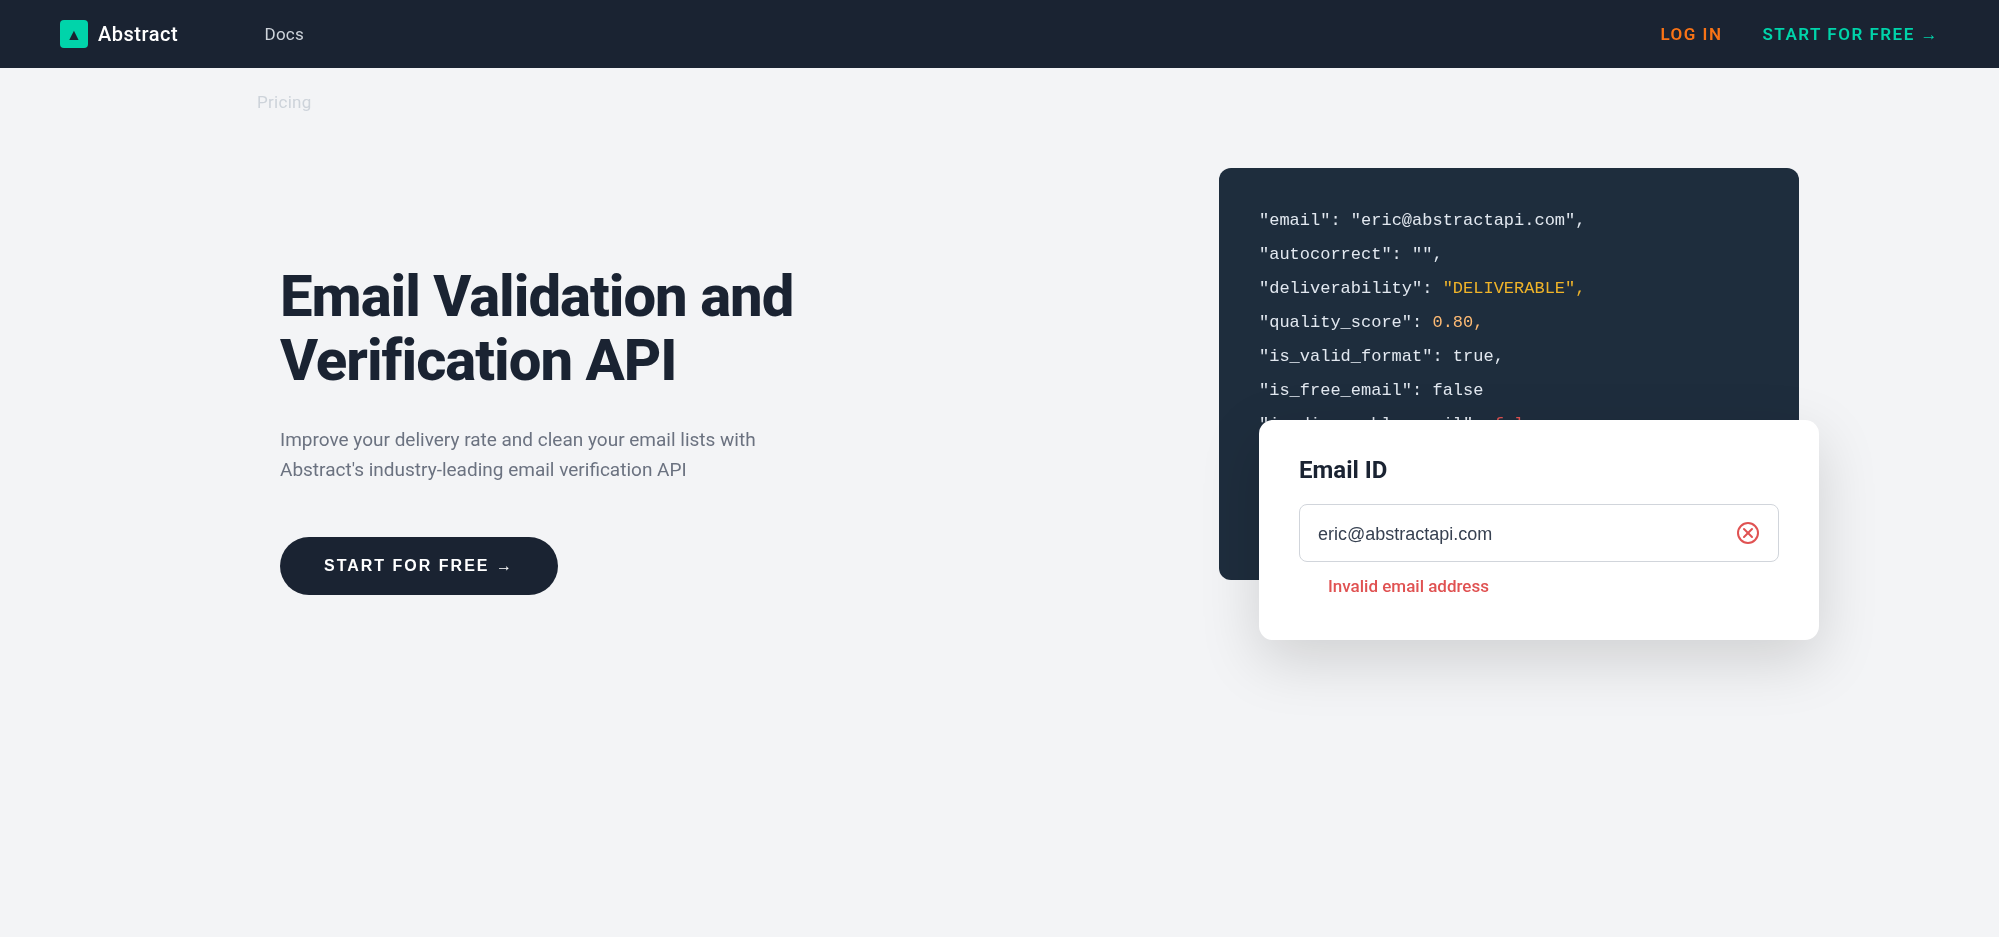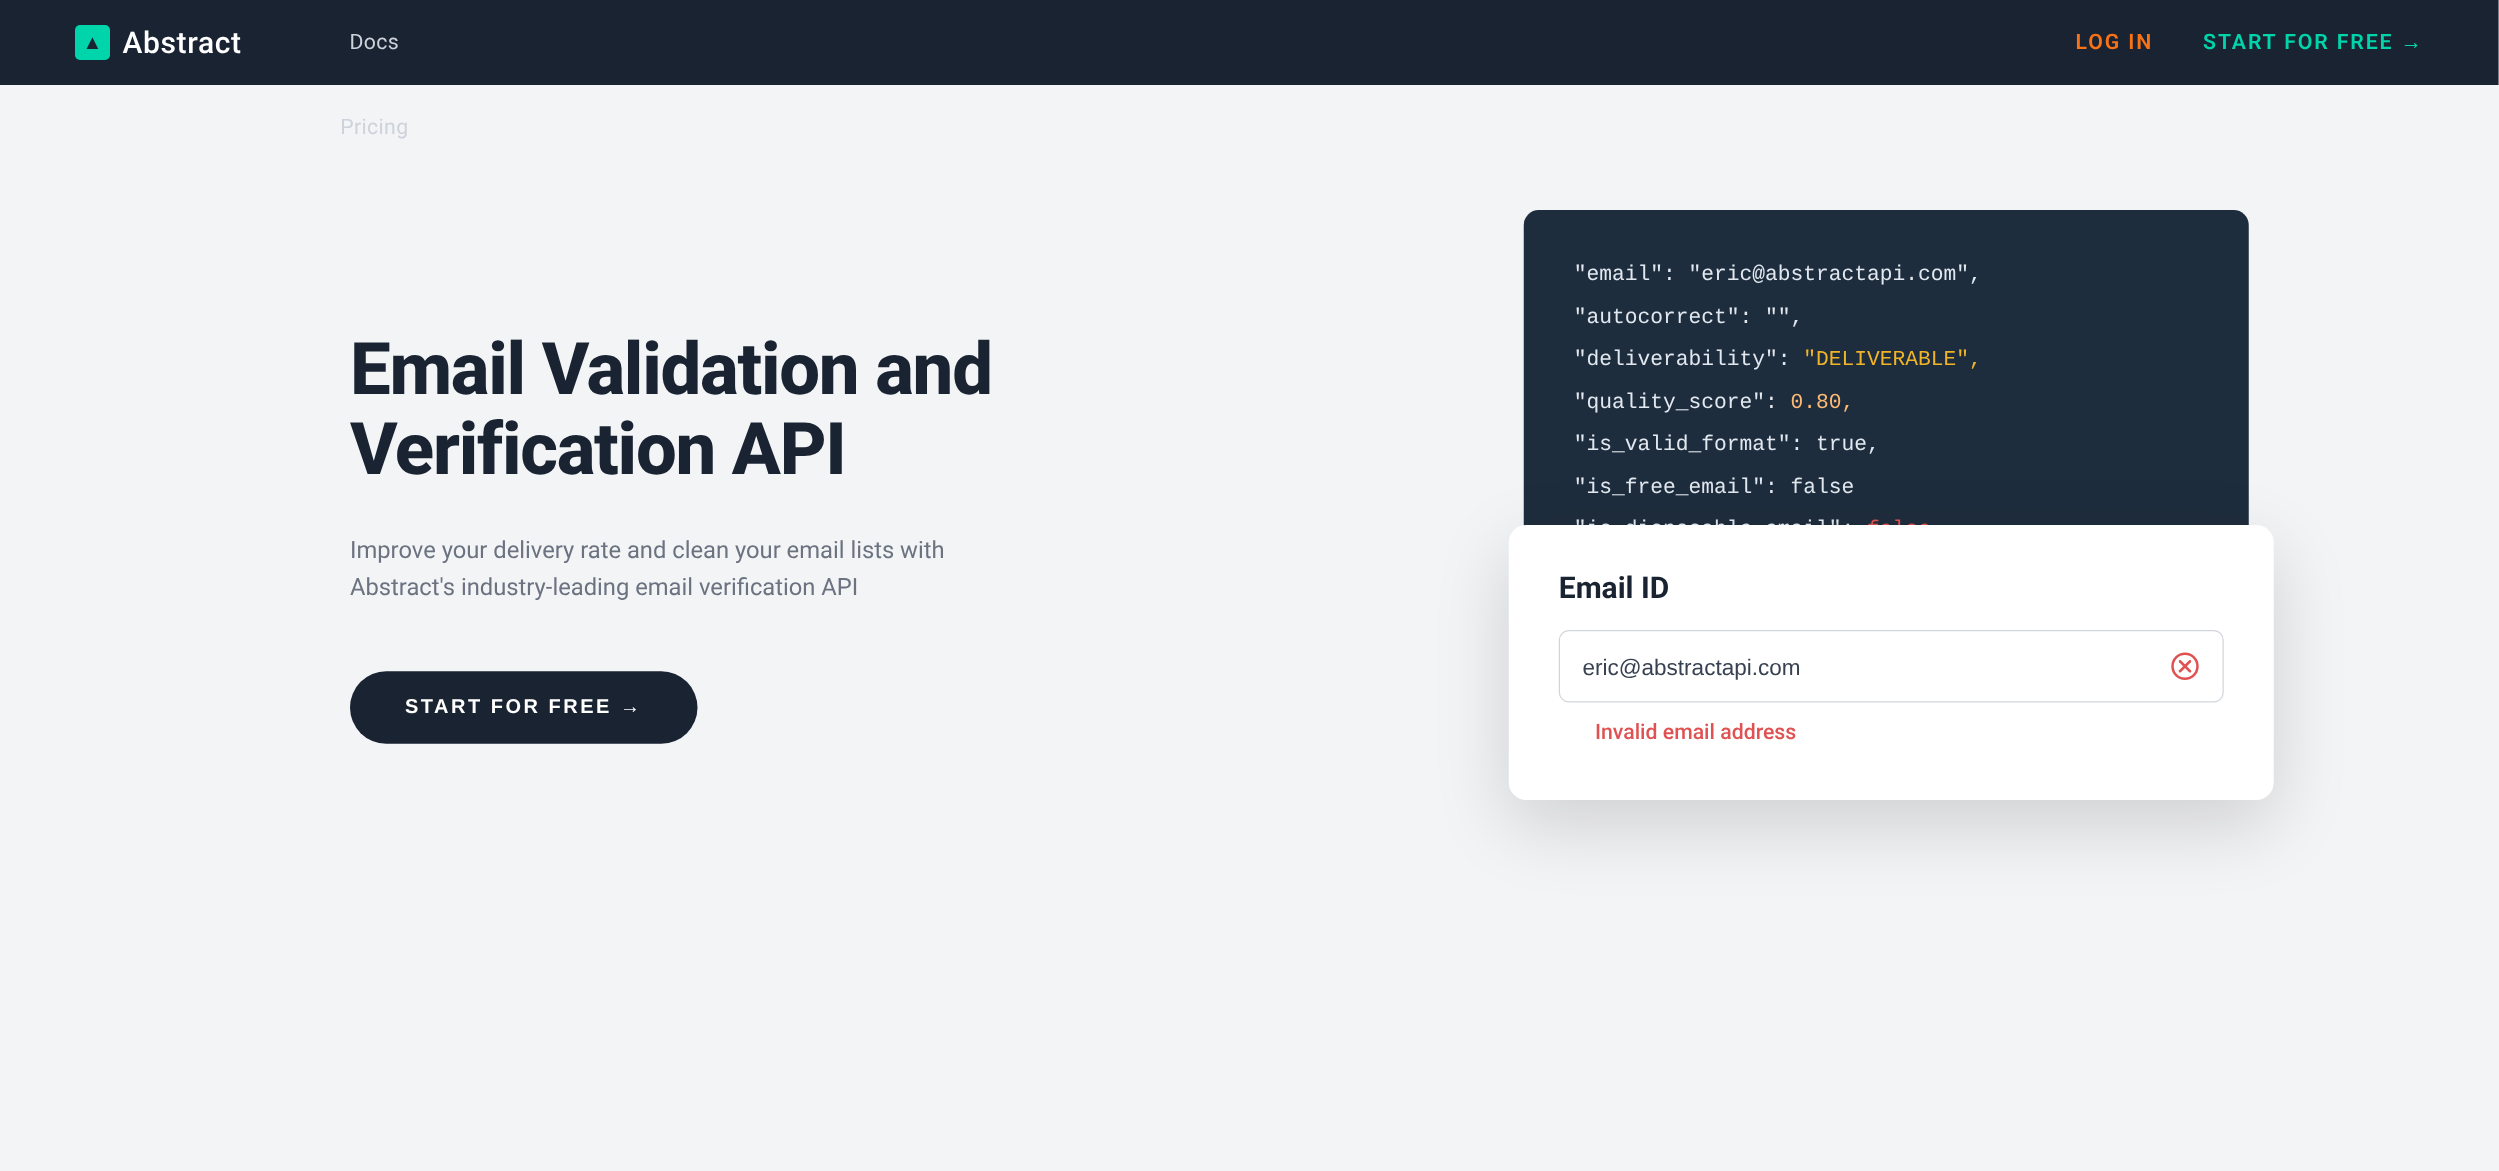--- a/index.html
+++ b/index.html
@@ -38,21 +38,21 @@
       border-radius: 4px;
       display: flex;
       align-items: center;
       justify-content: center;
       font-size: 16px;
       color: #1a2332;
       font-weight: bold;
     }
     .logo-text {
       color: #ffffff;
-      font-size: 24px;
+      font-size: 20px;
       font-weight: 500;
       letter-spacing: 0.5px;
     }
     .nav-links {
       display: flex;
       align-items: center;
       gap: 48px;
       flex-direction: column;
     }
     .nav-link {
@@ -164,21 +164,21 @@
     .code-value-true { color: #e2e8f0; }
     .code-value-false { color: #e05252; }
     .code-value-deliverable { color: #f0b429; }
 
     
     .email-card {
       position: absolute;
       background: #ffffff;
       border-radius: 14px;
       padding: 36px 40px 44px;
-      width: 612px;
+      width: 560px;
       box-shadow: 0 20px 60px rgba(0,0,0,0.15);
       bottom: -60px;
       right: -20px;
       z-index: 2;
     }
     .email-card-title {
       font-size: 24px;
       font-weight: 700;
       color: #1a2332;
       margin-bottom: 20px;

